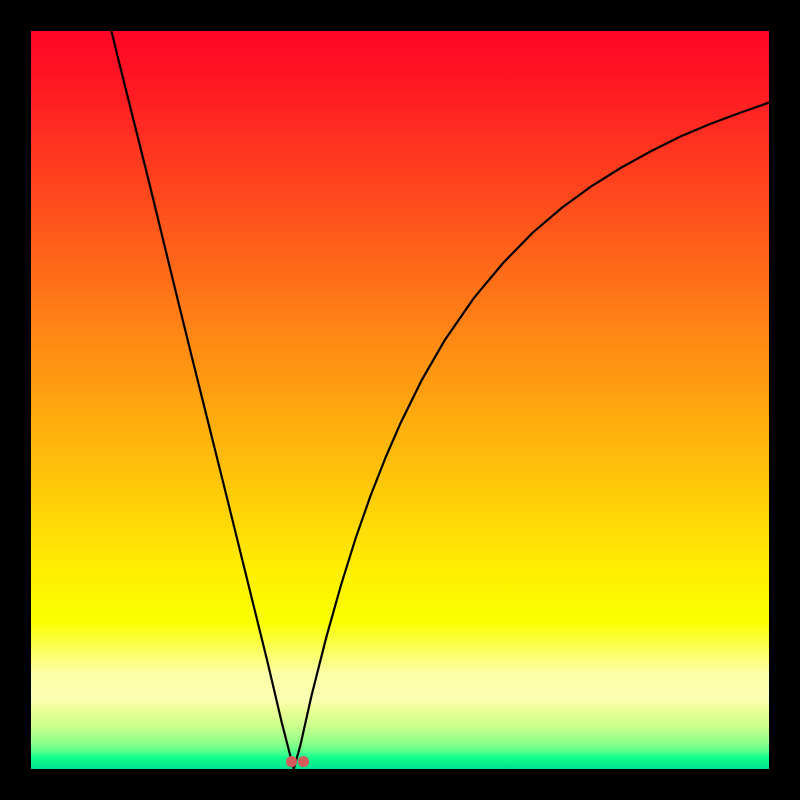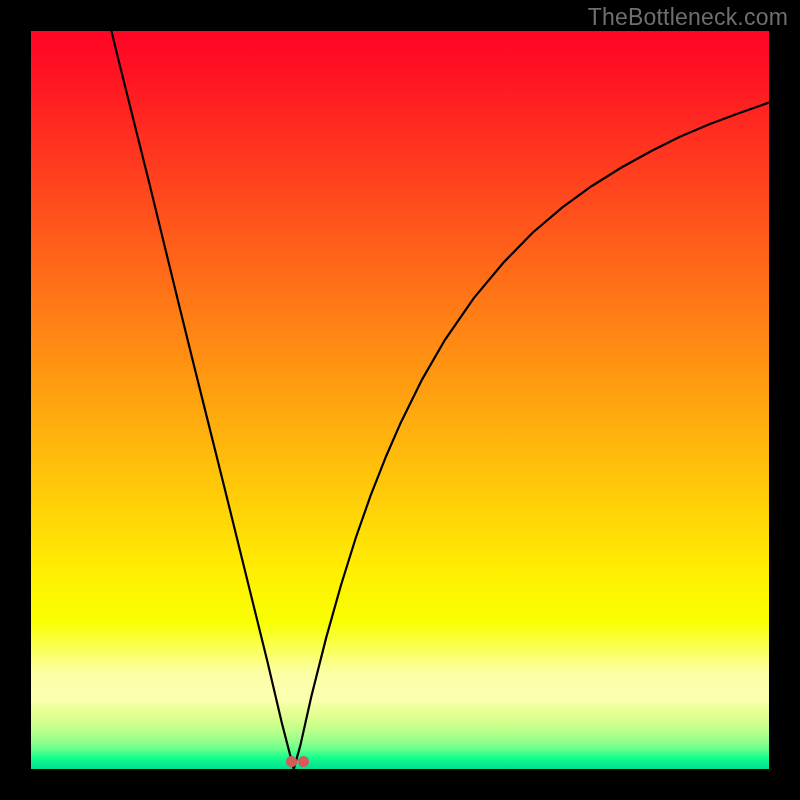--- a/index.html
+++ b/index.html
@@ -40,21 +40,20 @@
   .marker {
     position: absolute;
     border-radius: 50%;
     z-index: 3;
   }
 </style>
 </head>
 <body>
 
 <div class="frame">
-  <div class="watermark">TheBottleneck.com</div>
 
   <svg class="plot" viewBox="0 0 738 738" preserveAspectRatio="none">
     <defs>
       <linearGradient id="bg-grad" x1="0" y1="0" x2="0" y2="1">
       <stop offset="0.00%" stop-color="#ff0525"></stop>
           <stop offset="6.00%" stop-color="#ff1423"></stop>
           <stop offset="13.00%" stop-color="#ff2b21"></stop>
           <stop offset="20.00%" stop-color="#ff411e"></stop>
           <stop offset="27.00%" stop-color="#ff581b"></stop>
           <stop offset="33.00%" stop-color="#ff6c18"></stop>

